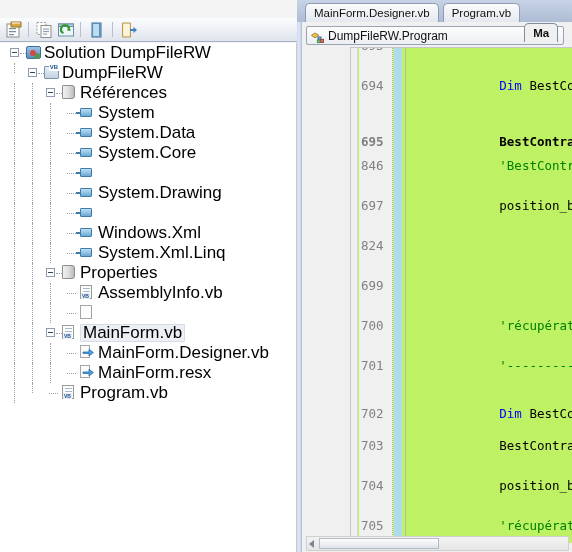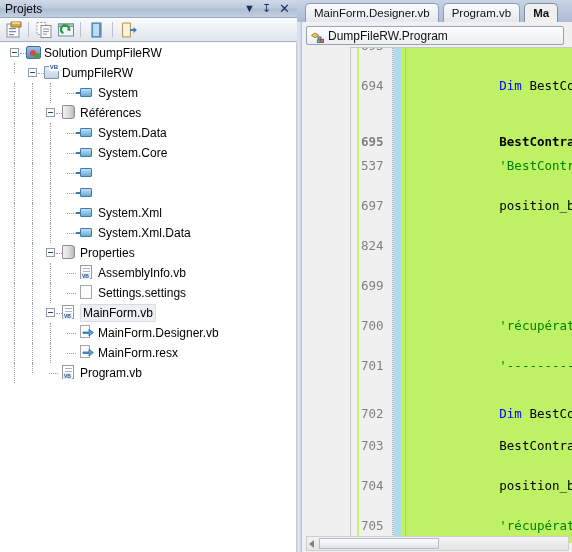--- a/index.html
+++ b/index.html
@@ -86,21 +86,21 @@
   }
   .tree-row {
     position: relative;
     height: 20px;
     white-space: nowrap;
     cursor: default;
   }
   .tree-row .lbl {
     position: absolute;
     top: 2px;
-    font-size: 12px;
+    font-size: 17px;
     color: #000;
     line-height: 16px;
     white-space: nowrap;
   }
   .tree-row.selected .lbl {
     background: #eceff3;
     border: 1px solid #d7dce3;
     padding: 0 2px;
     top: 1px;
     border-radius: 1px;
@@ -260,20 +260,21 @@
     line-height: 18px;
     padding: 0 8px;
     white-space: nowrap;
     cursor: pointer;
   }
   .tab.active {
     background: #f0f0f0;
     font-weight: bold;
     border-color: #7f8da3;
     z-index: 5;
+    margin-top: 20px;
   }
   #editor-outer {
     position: absolute;
     left: 0; top: 22px;
     width: 275px; height: 530px;
     background: #f0f0f0;
   }
   #left-blue-strip {
     position: absolute;
     left: 0; top: 0;
@@ -405,26 +406,20 @@
     cursor: pointer;
   }
 </style>
 </head>
 <body>
 
 <div id="app">
 
   <div id="left-panel">
 
-    <div id="panel-titlebar">
-      <div id="panel-title">Projets</div>
-      <div class="tb-btn" id="tb-dropdown">▼</div>
-      <div class="tb-btn" id="tb-pin">↧</div>
-      <div class="tb-btn" id="tb-close">✕</div>
-    </div>
 
     <div id="panel-toolbar">
 
       <div class="tool-icon" style="left:5px">
         <svg width="18" height="18" viewBox="0 0 18 18">
           <rect x="2" y="3" width="12" height="13" fill="#fbfbfb" stroke="#8d8d8d"></rect>
           <rect x="4" y="7" width="7" height="1.2" fill="#7e8c9c"></rect>
           <rect x="4" y="10" width="7" height="1.2" fill="#7e8c9c"></rect>
           <rect x="4" y="13" width="5" height="1.2" fill="#7e8c9c"></rect>
           <path d="M6 1 L16 1 L16 6 L6 6 Z" fill="#d6a842" stroke="#9a7720"></path>
@@ -487,47 +482,47 @@
           <span class="expander" style="left:28px"></span>
           <span class="hline" style="left:38px;width:6px"></span>
           <span style="position:absolute;left:44px;top:0;width:16px;height:20px">
             <span class="ico-project"></span>
           </span>
           <span class="lbl" style="left:62px">DumpFileRW</span>
         </div>
         <div class="tree-row">
           <span class="vline" style="left:14px"></span>
           <span class="vline" style="left:32px"></span>
-          <span class="vline" style="left:50px"></span>
-          <span class="vline" style="left:50px"></span>
-          <span class="hline" style="left:67px;width:9px"></span>
-          <span style="position:absolute;left:80px;top:0;width:16px;height:20px">
-            <span class="ico-ref"></span>
-          </span>
-          <span class="lbl" style="left:98px">System</span>
-        </div>
-        <div class="tree-row">
-          <span class="vline" style="left:14px"></span>
-          <span class="vline" style="left:32px"></span>
           <span class="expander" style="left:46px"></span>
           <span class="hline" style="left:56px;width:6px"></span>
           <span style="position:absolute;left:62px;top:0;width:16px;height:20px">
             <span class="ico-folder-ref"></span>
           </span>
           <span class="lbl" style="left:80px">Références</span>
         </div>
         <div class="tree-row">
           <span class="vline" style="left:14px"></span>
           <span class="vline" style="left:32px"></span>
           <span class="vline" style="left:50px"></span>
           <span class="vline" style="left:50px"></span>
           <span class="hline" style="left:67px;width:9px"></span>
           <span style="position:absolute;left:80px;top:0;width:16px;height:20px">
             <span class="ico-ref"></span>
           </span>
+          <span class="lbl" style="left:98px">System</span>
+        </div>
+        <div class="tree-row">
+          <span class="vline" style="left:14px"></span>
+          <span class="vline" style="left:32px"></span>
+          <span class="vline" style="left:50px"></span>
+          <span class="vline" style="left:50px"></span>
+          <span class="hline" style="left:67px;width:9px"></span>
+          <span style="position:absolute;left:80px;top:0;width:16px;height:20px">
+            <span class="ico-ref"></span>
+          </span>
           <span class="lbl" style="left:98px">System.Data</span>
         </div>
         <div class="tree-row">
           <span class="vline" style="left:14px"></span>
           <span class="vline" style="left:32px"></span>
           <span class="vline" style="left:50px"></span>
           <span class="vline" style="left:50px"></span>
           <span class="hline" style="left:67px;width:9px"></span>
           <span style="position:absolute;left:80px;top:0;width:16px;height:20px">
             <span class="ico-ref"></span>
@@ -546,42 +541,53 @@
         </div>
         <div class="tree-row">
           <span class="vline" style="left:14px"></span>
           <span class="vline" style="left:32px"></span>
           <span class="vline" style="left:50px"></span>
           <span class="vline" style="left:50px"></span>
           <span class="hline" style="left:67px;width:9px"></span>
           <span style="position:absolute;left:80px;top:0;width:16px;height:20px">
             <span class="ico-ref"></span>
           </span>
+          <span class="lbl" style="left:98px">System.Drawing</span>
         </div>
         <div class="tree-row">
           <span class="vline" style="left:14px"></span>
           <span class="vline" style="left:32px"></span>
           <span class="vline" style="left:50px"></span>
           <span class="vline" style="left:50px"></span>
           <span class="hline" style="left:67px;width:9px"></span>
           <span style="position:absolute;left:80px;top:0;width:16px;height:20px">
             <span class="ico-ref"></span>
           </span>
-          <span class="lbl" style="left:98px">System.Xml</span>
+        </div>
+        <div class="tree-row">
+          <span class="vline" style="left:14px"></span>
+          <span class="vline" style="left:32px"></span>
+          <span class="vline" style="left:50px"></span>
+          <span class="vline" style="left:50px"></span>
+          <span class="hline" style="left:67px;width:9px"></span>
+          <span style="position:absolute;left:80px;top:0;width:16px;height:20px">
+            <span class="ico-ref"></span>
+          </span>
+          <span class="lbl" style="left:98px">Windows.Xml</span>
         </div>
         <div class="tree-row">
           <span class="vline" style="left:14px"></span>
           <span class="vline" style="left:32px"></span>
           <span class="vline" style="left:50px"></span>
           <span class="vline half" style="left:50px"></span>
           <span class="hline" style="left:67px;width:9px"></span>
           <span style="position:absolute;left:80px;top:0;width:16px;height:20px">
             <span class="ico-ref"></span>
           </span>
-          <span class="lbl" style="left:98px">System.Xml.Data</span>
+          <span class="lbl" style="left:98px">System.Xml.Linq</span>
         </div>
         <div class="tree-row">
           <span class="vline" style="left:14px"></span>
           <span class="vline" style="left:32px"></span>
           <span class="expander" style="left:46px"></span>
           <span class="hline" style="left:56px;width:6px"></span>
           <span style="position:absolute;left:62px;top:0;width:16px;height:20px">
             <span class="ico-folder-ref"></span>
           </span>
           <span class="lbl" style="left:80px">Properties</span>
@@ -599,21 +605,20 @@
         </div>
         <div class="tree-row">
           <span class="vline" style="left:14px"></span>
           <span class="vline" style="left:32px"></span>
           <span class="vline" style="left:50px"></span>
           <span class="vline half" style="left:50px"></span>
           <span class="hline" style="left:67px;width:9px"></span>
           <span style="position:absolute;left:80px;top:0;width:16px;height:20px">
             <span class="ico-plainfile"></span>
           </span>
-          <span class="lbl" style="left:98px">Settings.settings</span>
         </div>
         <div class="tree-row selected">
           <span class="vline" style="left:14px"></span>
           <span class="vline" style="left:32px"></span>
           <span class="expander" style="left:46px"></span>
           <span class="hline" style="left:56px;width:6px"></span>
           <span style="position:absolute;left:62px;top:0;width:16px;height:20px">
             <span class="ico-vbfile"></span>
           </span>
           <span class="lbl" style="left:80px">MainForm.vb</span>
@@ -685,21 +690,21 @@
       <div id="code-surface">
         <div id="code-left-margin"></div>
         <div id="gutter"></div>
         <div id="changebar"></div>
         <div id="indicator-sep"></div>
         <div id="code-scroll" style="position: absolute; top: -12px;">
 
         <div class="code-line" style="top: 0px;"><span class="ln">693</span><span class="src"></span></div>
             <div class="code-line" style="top: 20px;"><span class="ln">694</span><span class="src"><span>            </span><span class="kw">Dim</span><span> BestContractsnb </span></span></div>
             <div class="code-line" style="top: 56px; font-weight: bold;"><span class="ln">695</span><span class="src"><span>            BestContractsTextBox.Te</span></span></div>
-            <div class="code-line" style="top: 60px;"><span class="ln">537</span><span class="src"><span class="cm">            'BestContractsTextBox.T</span></span></div>
+            <div class="code-line" style="top: 60px;"><span class="ln">846</span><span class="src"><span class="cm">            'BestContractsTextBox.T</span></span></div>
             <div class="code-line" style="top: 80px;"><span class="ln">697</span><span class="src"><span>            position_bit += 4</span></span></div>
             <div class="code-line" style="top: 100px;"><span class="ln">824</span><span class="src"></span></div>
             <div class="code-line" style="top: 120px;"><span class="ln">699</span><span class="src"></span></div>
             <div class="code-line" style="top: 140px;"><span class="ln">700</span><span class="src"><span class="cm">            'récupération "Best con</span></span></div>
             <div class="code-line" style="top: 160px;"><span class="ln">701</span><span class="src"><span class="cm">            '--------------------</span></span></div>
             <div class="code-line" style="top: 188px;"><span class="ln">702</span><span class="src"><span>            </span><span class="kw">Dim</span><span> BestContractBitmap</span></span></div>
             <div class="code-line" style="top: 200px;"><span class="ln">703</span><span class="src"><span>            BestContract1BitmapText</span></span></div>
             <div class="code-line" style="top: 220px;"><span class="ln">704</span><span class="src"><span>            position_bit += 3 </span></span></div>
             <div class="code-line" style="top: 240px;"><span class="ln">705</span><span class="src"><span class="cm">            'récupération Best Cont</span></span></div>
           </div>

